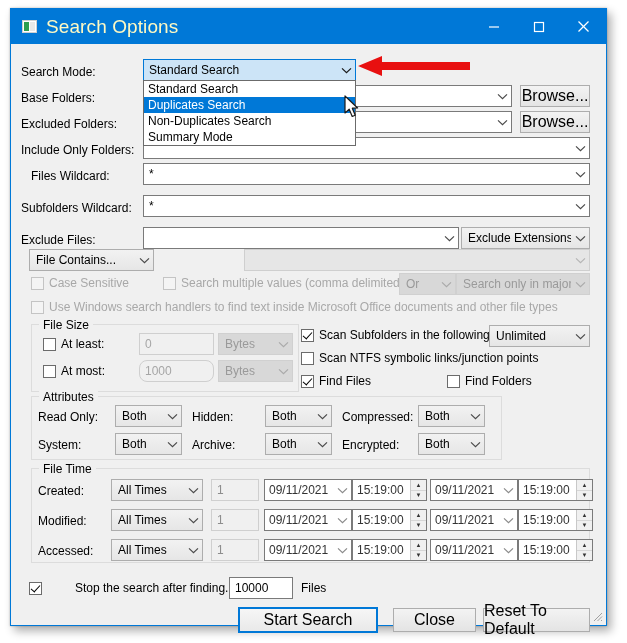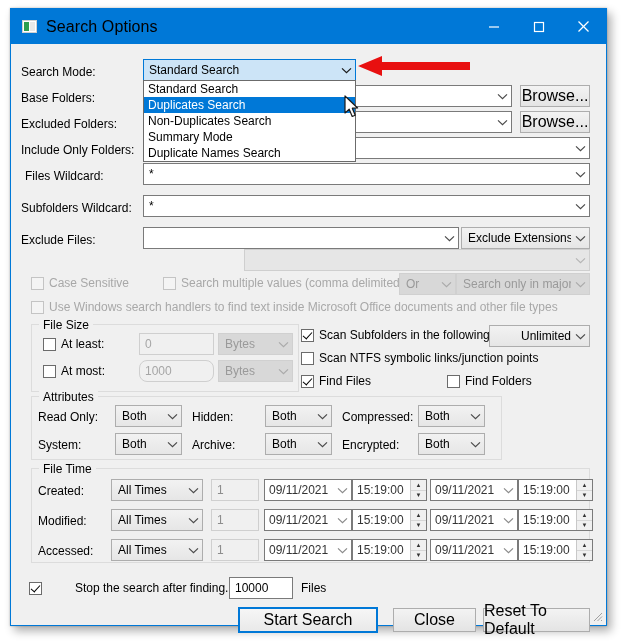--- a/index.html
+++ b/index.html
@@ -32,21 +32,21 @@
     background:#ffffff;
     border:1px solid #d0d0d0;
     display:block;position:relative;box-sizing:border-box;
   }
   .tb-icon::before{
     content:"";position:absolute;left:1px;top:1px;width:5px;height:9px;background:#2e9e4f;
   }
   .tb-icon::after{
     content:"";position:absolute;left:7px;top:1px;width:5px;height:9px;background:#e8e8e8;
   }
-  .tb-title{color:#000000;font-size:16px;letter-spacing:.1px;}
+  .tb-title{color:#fef9c3;font-size:19px;letter-spacing:.1px;}
   .tb-buttons{margin-left:auto;display:flex;height:35px;}
   .tb-btn{
     width:45px;height:35px;display:flex;align-items:center;justify-content:center;
     color:#fff;font-size:14px;line-height:1;user-select:none;
   }
   .tb-btn svg{display:block;}
   
   .client{position:absolute;left:0;top:35px;right:0;bottom:0;background:#f0f0f0;}
   .lbl{position:absolute;font-size:12px;color:#000;white-space:nowrap;}
 
@@ -175,21 +175,20 @@
               <polyline points="1,1.4 5.5,5.6 10,1.4" fill="none" stroke="#1a1a1a" stroke-width="1.25"></polyline>
             </svg>
       </span>
     </div>
 
     <div class="popup" style="left:132px;top:36px;width:213px;">
       <div class="item">Standard Search</div>
       <div class="item sel">Duplicates Search</div>
       <div class="item">Non-Duplicates Search</div>
       <div class="item">Summary Mode</div>
-      <div class="item">Duplicate Names Search</div>
     </div>
 
     <span class="lbl" style="left:10px;top:47px;">Base Folders:</span>
     <div class="combo" style="left:132px;top:41px;width:369px;">
       <span class="val"></span>
       <span class="arw">
         <svg width="11" height="7" viewBox="0 0 11 7">
               <polyline points="1,1.4 5.5,5.6 10,1.4" fill="none" stroke="#4a4a4a" stroke-width="1.2"></polyline>
             </svg>
       </span>
@@ -210,21 +209,21 @@
     <span class="lbl" style="left:10px;top:99px;">Include Only Folders:</span>
     <div class="combo" style="left:132px;top:93px;width:447px;">
       <span class="val"></span>
       <span class="arw">
         <svg width="11" height="7" viewBox="0 0 11 7">
               <polyline points="1,1.4 5.5,5.6 10,1.4" fill="none" stroke="#4a4a4a" stroke-width="1.2"></polyline>
             </svg>
       </span>
     </div>
 
-    <span class="lbl" style="left:14px;top:125px;">Files Wildcard:</span>
+    <span class="lbl" style="left:20px;top:125px;">Files Wildcard:</span>
     <div class="combo" style="left:132px;top:119px;width:447px;">
       <span class="val">*</span>
       <span class="arw">
         <svg width="11" height="7" viewBox="0 0 11 7">
               <polyline points="1,1.4 5.5,5.6 10,1.4" fill="none" stroke="#4a4a4a" stroke-width="1.2"></polyline>
             </svg>
       </span>
     </div>
 
     <span class="lbl" style="left:10px;top:157px;">Subfolders Wildcard:</span>
@@ -248,20 +247,28 @@
     </div>
     <div class="dcombo" style="left:450px;top:183px;width:129px;">
       <span class="val">Exclude Extensions List</span>
       <span class="arw">
         <svg width="11" height="7" viewBox="0 0 11 7">
               <polyline points="1,1.4 5.5,5.6 10,1.4" fill="none" stroke="#4a4a4a" stroke-width="1.2"></polyline>
             </svg>
       </span>
     </div>
 
+    <div class="dcombo" style="left:18px;top:205px;width:125px;">
+      <span class="val">File Contains...</span>
+      <span class="arw">
+        <svg width="11" height="7" viewBox="0 0 11 7">
+              <polyline points="1,1.4 5.5,5.6 10,1.4" fill="none" stroke="#4a4a4a" stroke-width="1.2"></polyline>
+            </svg>
+      </span>
+    </div>
     <div class="combo grey" style="left:233px;top:205px;width:346px;">
       <span class="val"></span>
       <span class="arw">
         <svg width="11" height="7" viewBox="0 0 11 7">
               <polyline points="1,1.4 5.5,5.6 10,1.4" fill="none" stroke="#b5b5b5" stroke-width="1.2"></polyline>
             </svg>
       </span>
     </div>
 
     <div class="cb dim" style="left:20px;top:232px;">
@@ -322,21 +329,21 @@
         <svg width="11" height="7" viewBox="0 0 11 7">
               <polyline points="1,1.4 5.5,5.6 10,1.4" fill="none" stroke="#aaa" stroke-width="1.2"></polyline>
             </svg>
       </span>
     </div>
 
     <div class="cb" style="left:290px;top:284px;">
       <span class="box checked"></span>
       <span>Scan Subfolders in the following depth:</span>
     </div>
-    <div class="dcombo" style="left:478px;top:281px;width:101px;text-align:right;">
+    <div class="dcombo" style="left:478px;top:281px;width:101px;">
       <span class="val">Unlimited</span>
       <span class="arw">
         <svg width="11" height="7" viewBox="0 0 11 7">
               <polyline points="1,1.4 5.5,5.6 10,1.4" fill="none" stroke="#4a4a4a" stroke-width="1.2"></polyline>
             </svg>
       </span>
     </div>
 
     <div class="cb" style="left:290px;top:307px;">
       <span class="box"></span>

